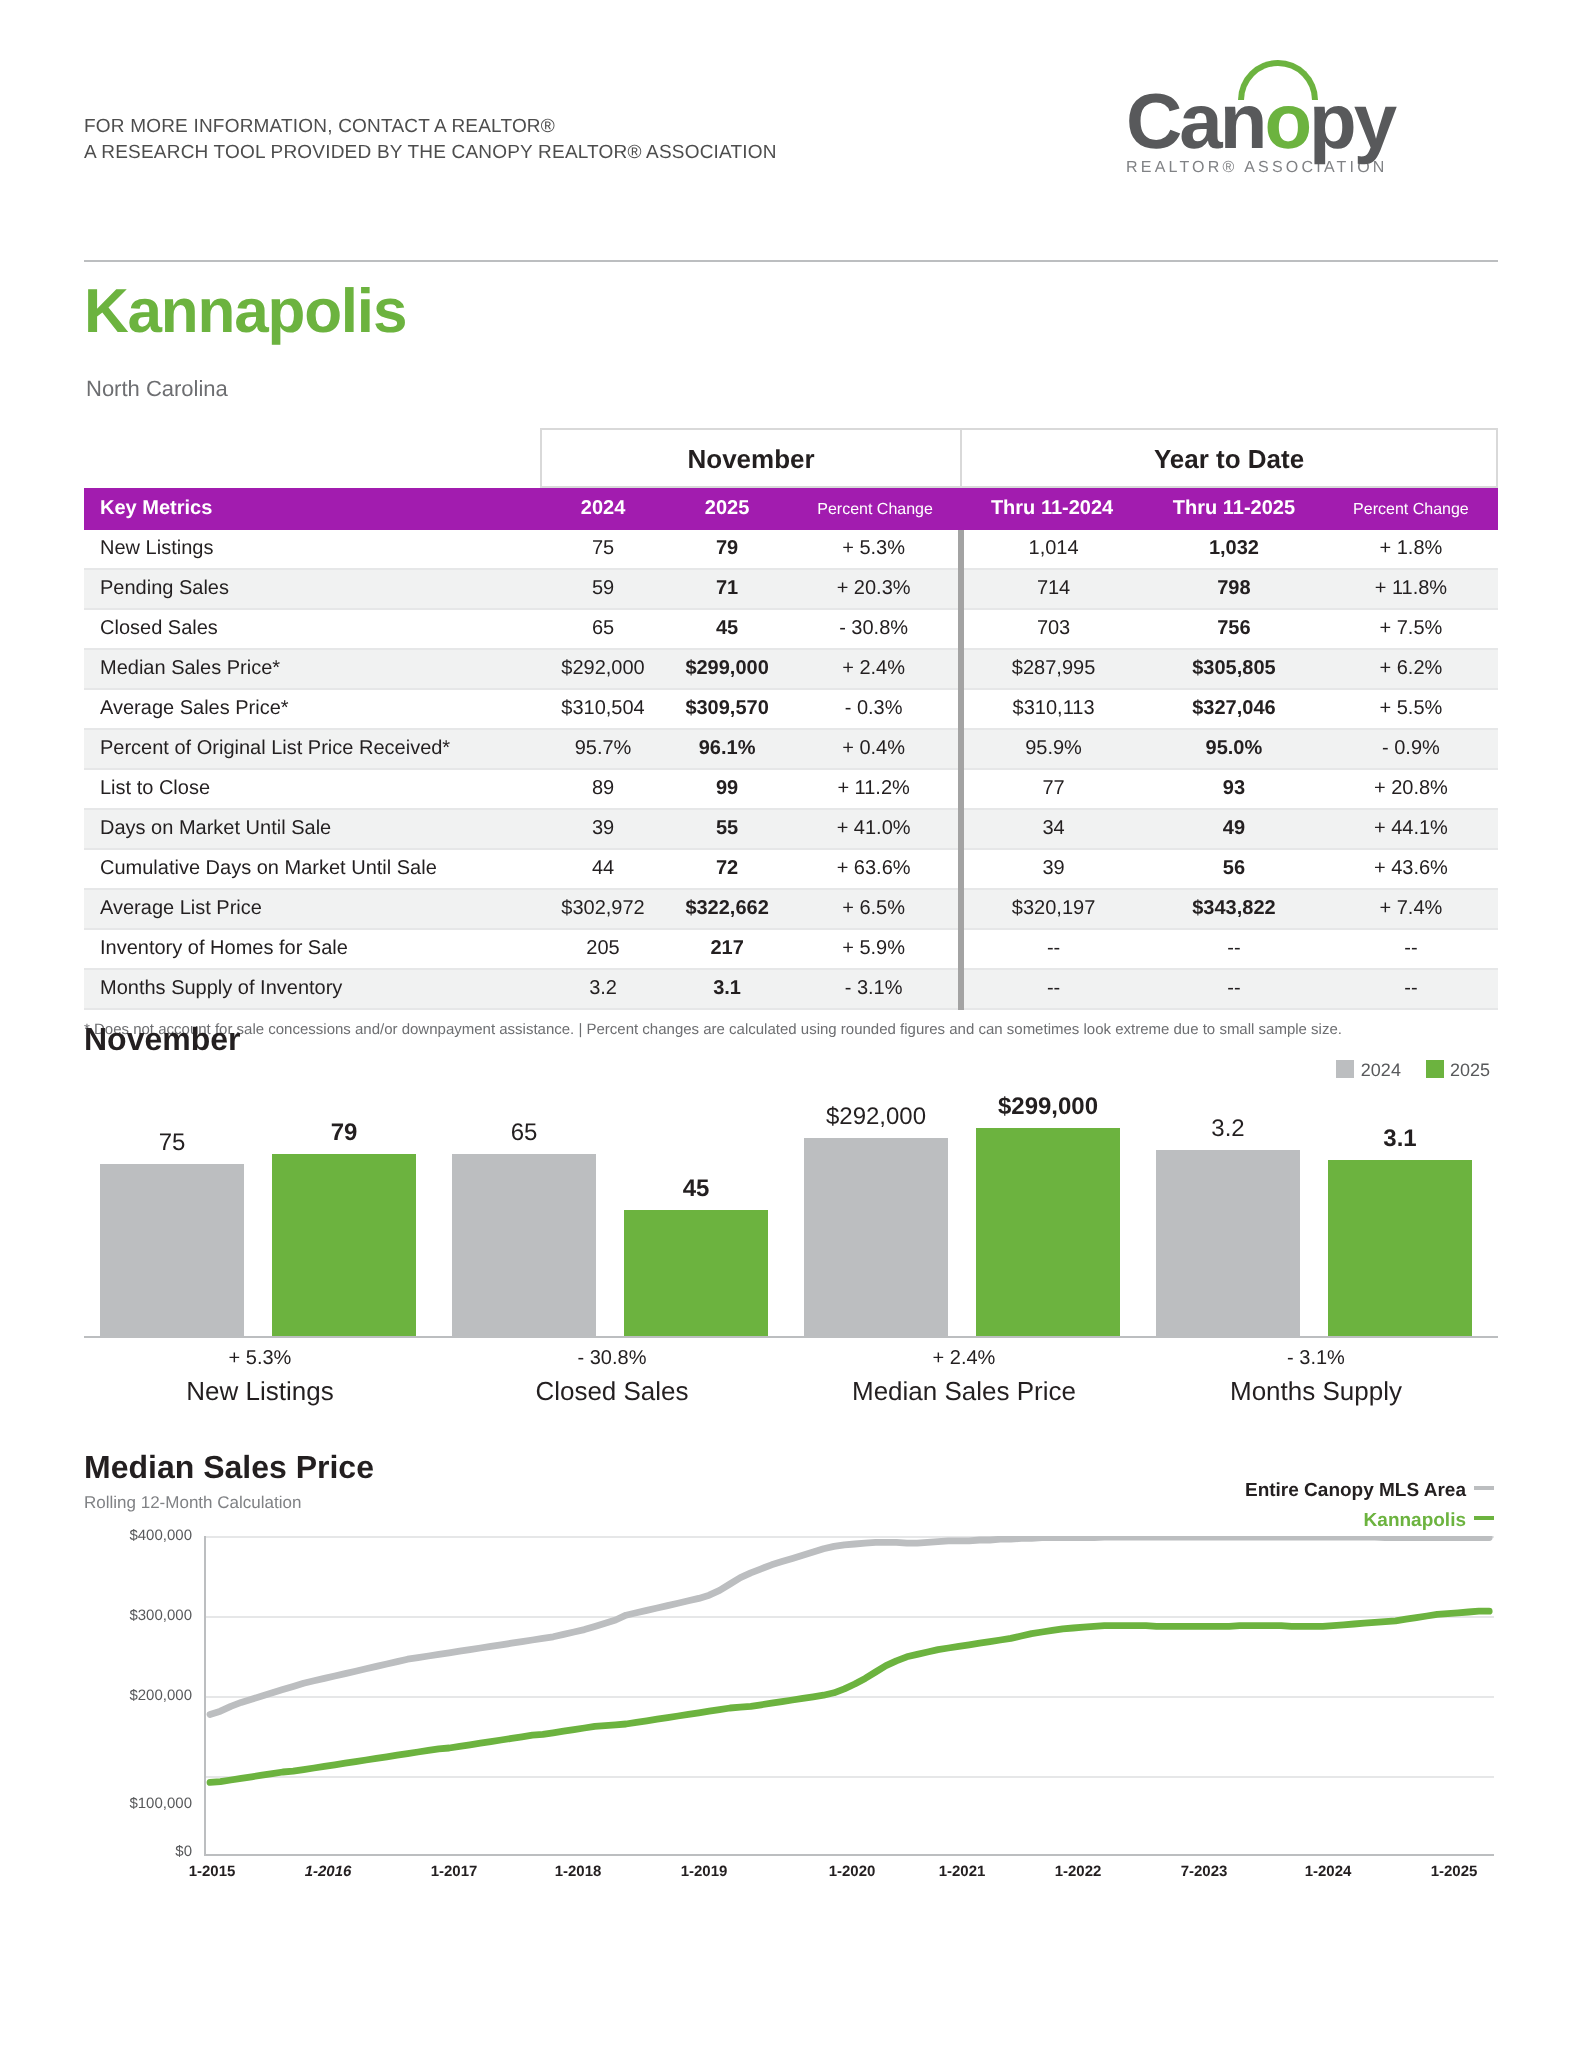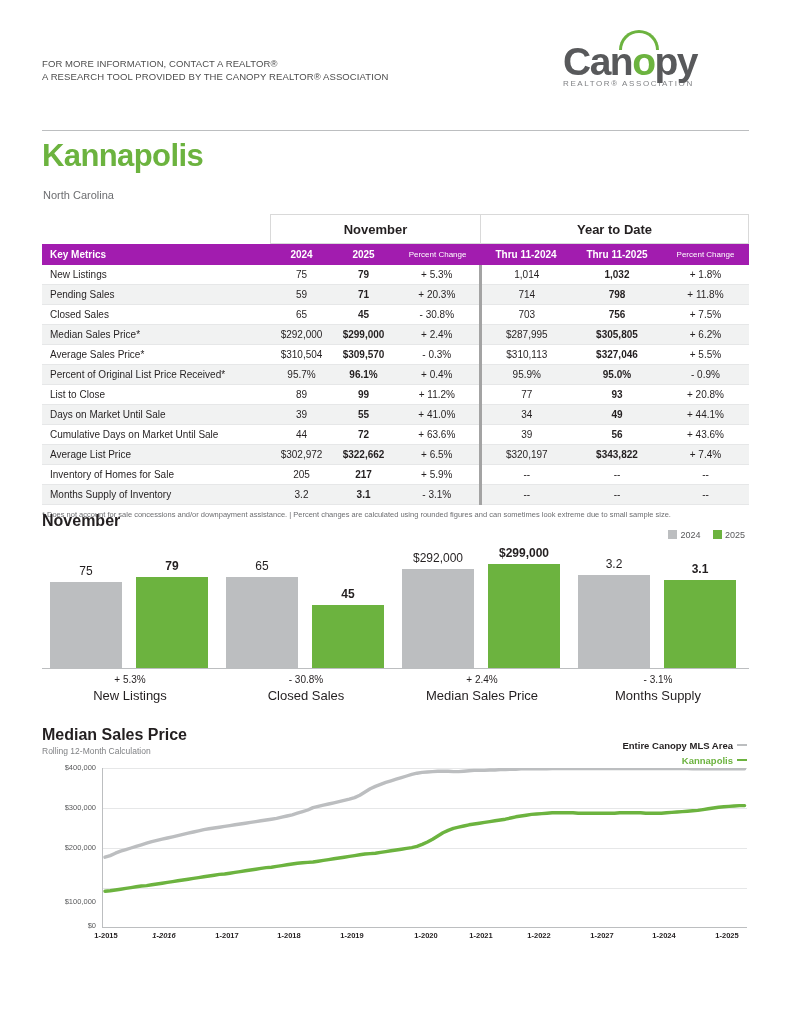--- a/index.html
+++ b/index.html
@@ -568,19 +568,19 @@
       </div>
 
       <div class="xlab" style="left:64px;">1-2015</div>
       <div class="xlab" style="left:122px;font-style:italic;">1-2016</div>
       <div class="xlab" style="left:185px;">1-2017</div>
       <div class="xlab" style="left:247px;">1-2018</div>
       <div class="xlab" style="left:310px;">1-2019</div>
       <div class="xlab" style="left:384px;">1-2020</div>
       <div class="xlab" style="left:419px;margin-left:20px;">1-2021</div>
       <div class="xlab" style="left:497px;">1-2022</div>
-      <div class="xlab" style="left:560px;">1-2027</div>
+      <div class="xlab" style="left:560px;">7-2023</div>
       <div class="xlab" style="left:622px;">1-2024</div>
       <div class="xlab" style="left:685px;">1-2025</div>
     </div>
   </div>
 
 </div>
 
 </body></html>

